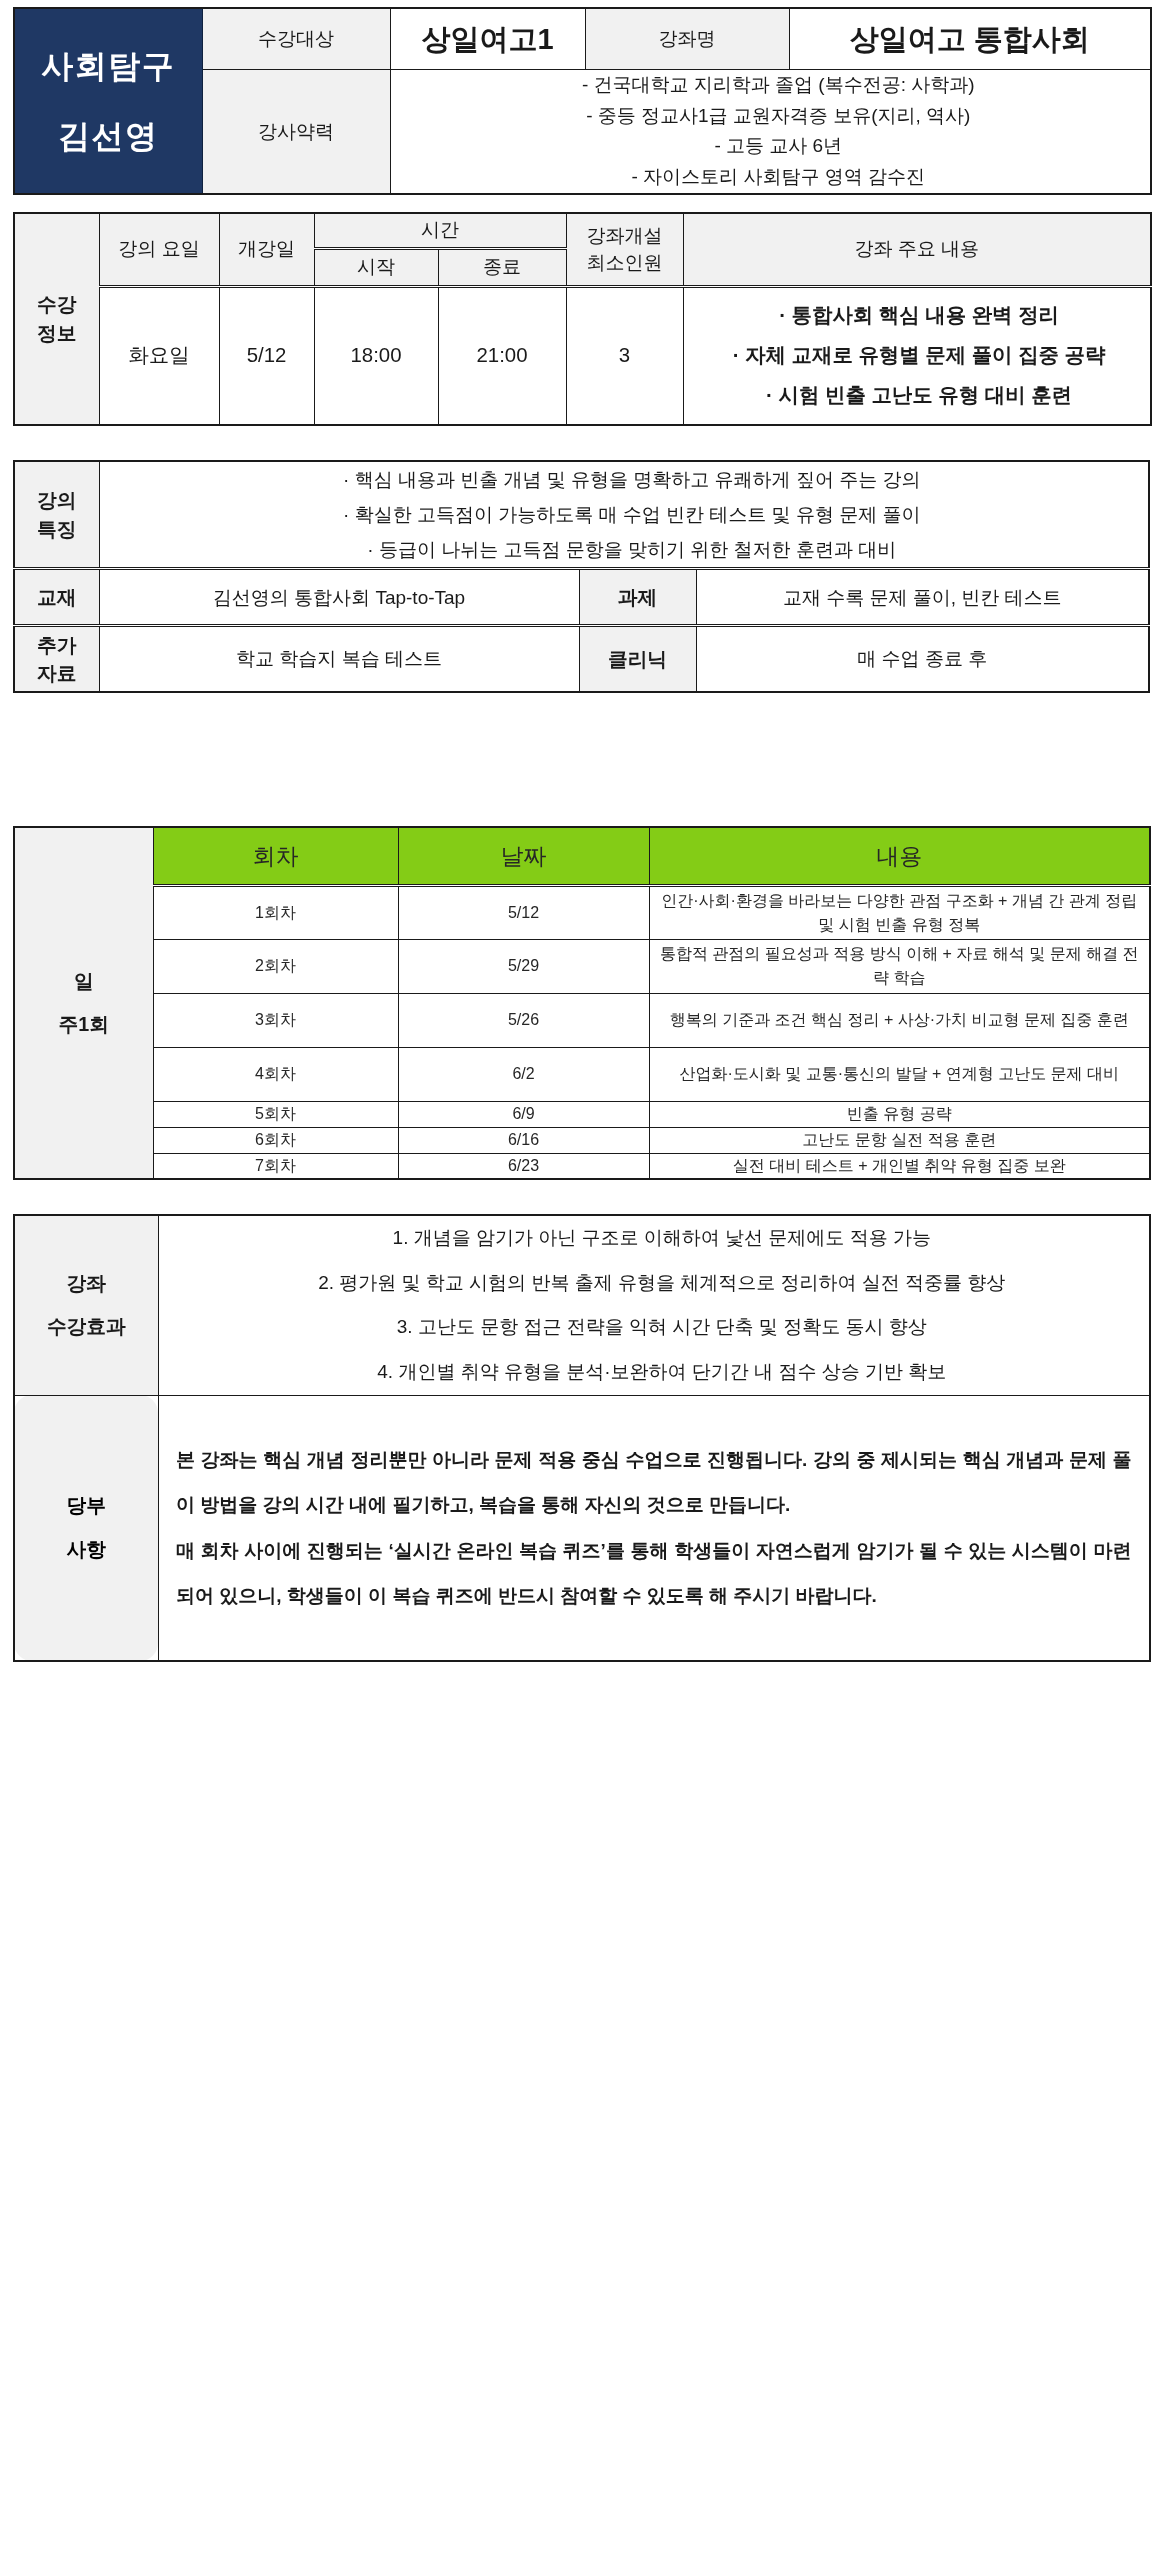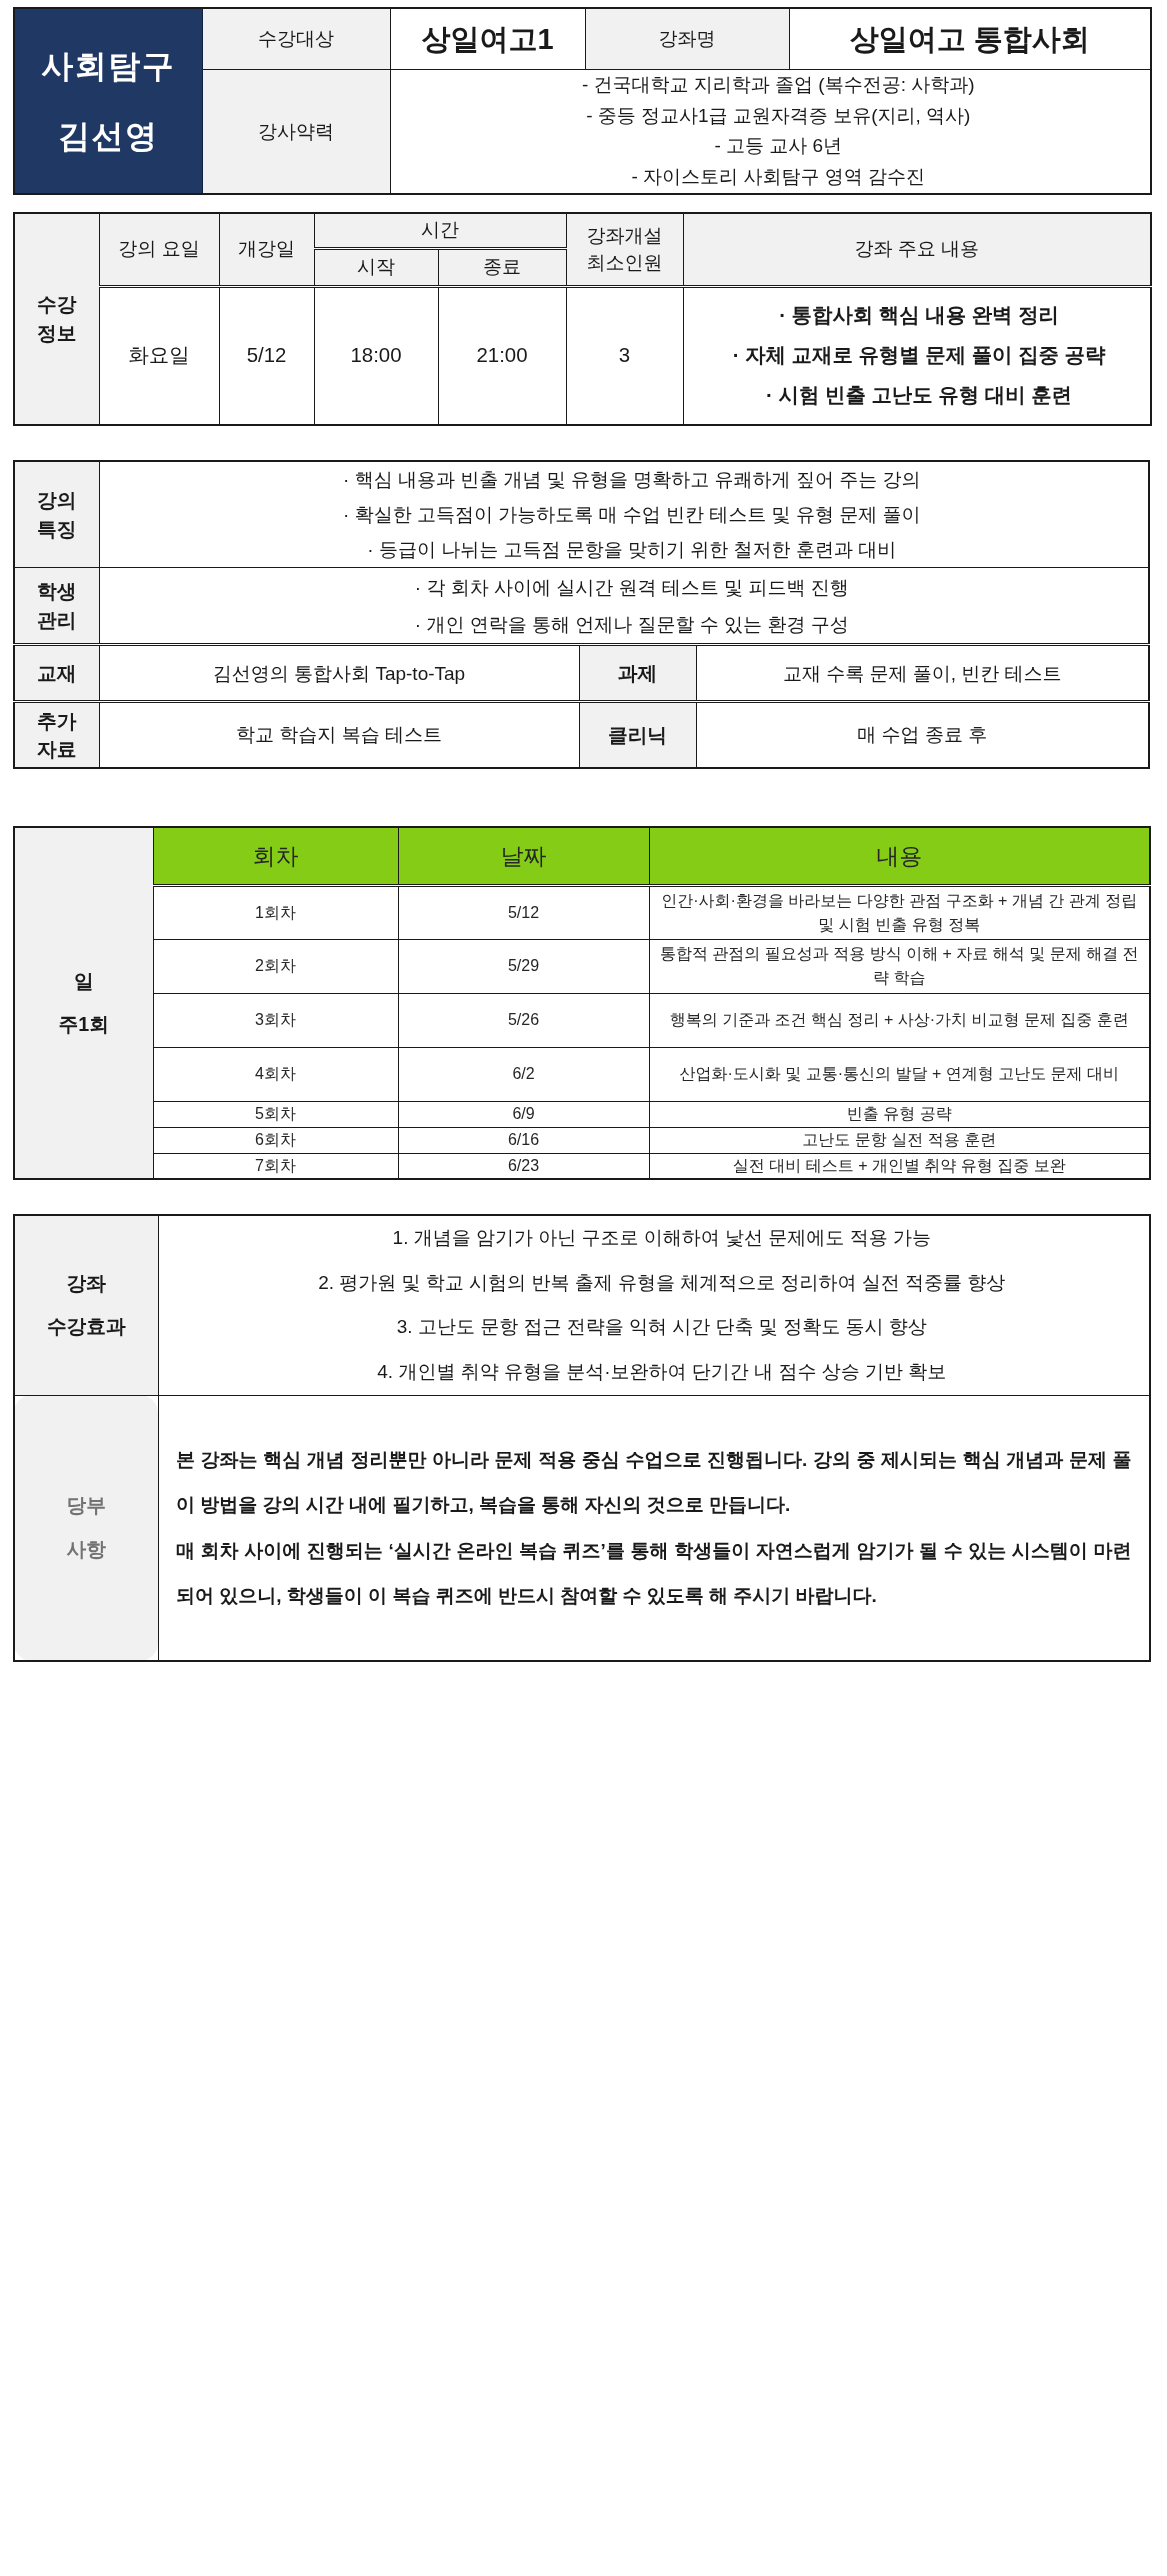--- a/index.html
+++ b/index.html
@@ -64,21 +64,21 @@
   .t5 .ro{height:179px;}
   .t5 .rn{height:266px;}
   .t5 .lblb{font-size:19.7px;line-height:2.2;}
   .t5 .outcomes{font-size:19px;line-height:2.35;}
   .t5 .noticebody{
     text-align:justify;word-break:break-all;font-size:19px;line-height:2.4;
     padding:5.8px 17.5px;
     font-weight:bold;
   }
   .t5 .noticebody p{margin:0;}
-  .red{color:#737373;border-radius:18px;}
+  .red{color:#000000;border-radius:18px;}
 </style>
 </head>
 <body>
 
 <div class="page">
 
   <table class="t1">
     <colgroup>
       <col style="width:188px">
         <col style="width:188px">
@@ -157,28 +157,20 @@
     <tbody>
         <tr class="rf">
       <td class="lblb pre">강의
 특징</td>
       <td class="leftcell feat" colspan="3">
         <div>· 핵심 내용과 빈출 개념 및 유형을 명확하고 유쾌하게 짚어 주는 강의</div>
         <div>· 확실한 고득점이 가능하도록 매 수업 빈칸 테스트 및 유형 문제 풀이</div>
         <div>· 등급이 나뉘는 고득점 문항을 맞히기 위한 철저한 훈련과 대비</div>
       </td>
     </tr>
-    <tr class="rm">
-      <td class="lblb pre">학생
-관리</td>
-      <td class="leftcell mgmt" colspan="3">
-        <div>· 각 회차 사이에 실시간 원격 테스트 및 피드백 진행</div>
-        <div>· 개인 연락을 통해 언제나 질문할 수 있는 환경 구성</div>
-      </td>
-    </tr>
     <tr class="rt">
       <td class="lblb dbl-top">교재</td>
       <td class="dbl-top">김선영의 통합사회 Tap-to-Tap</td>
       <td class="lblb dbl-top">과제</td>
       <td class="dbl-top">교재 수록 문제 풀이, 빈칸 테스트</td>
     </tr>
     <tr class="re">
       <td class="lblb pre dbl-top">추가
 자료</td>
       <td class="dbl-top">학교 학습지 복습 테스트</td>

